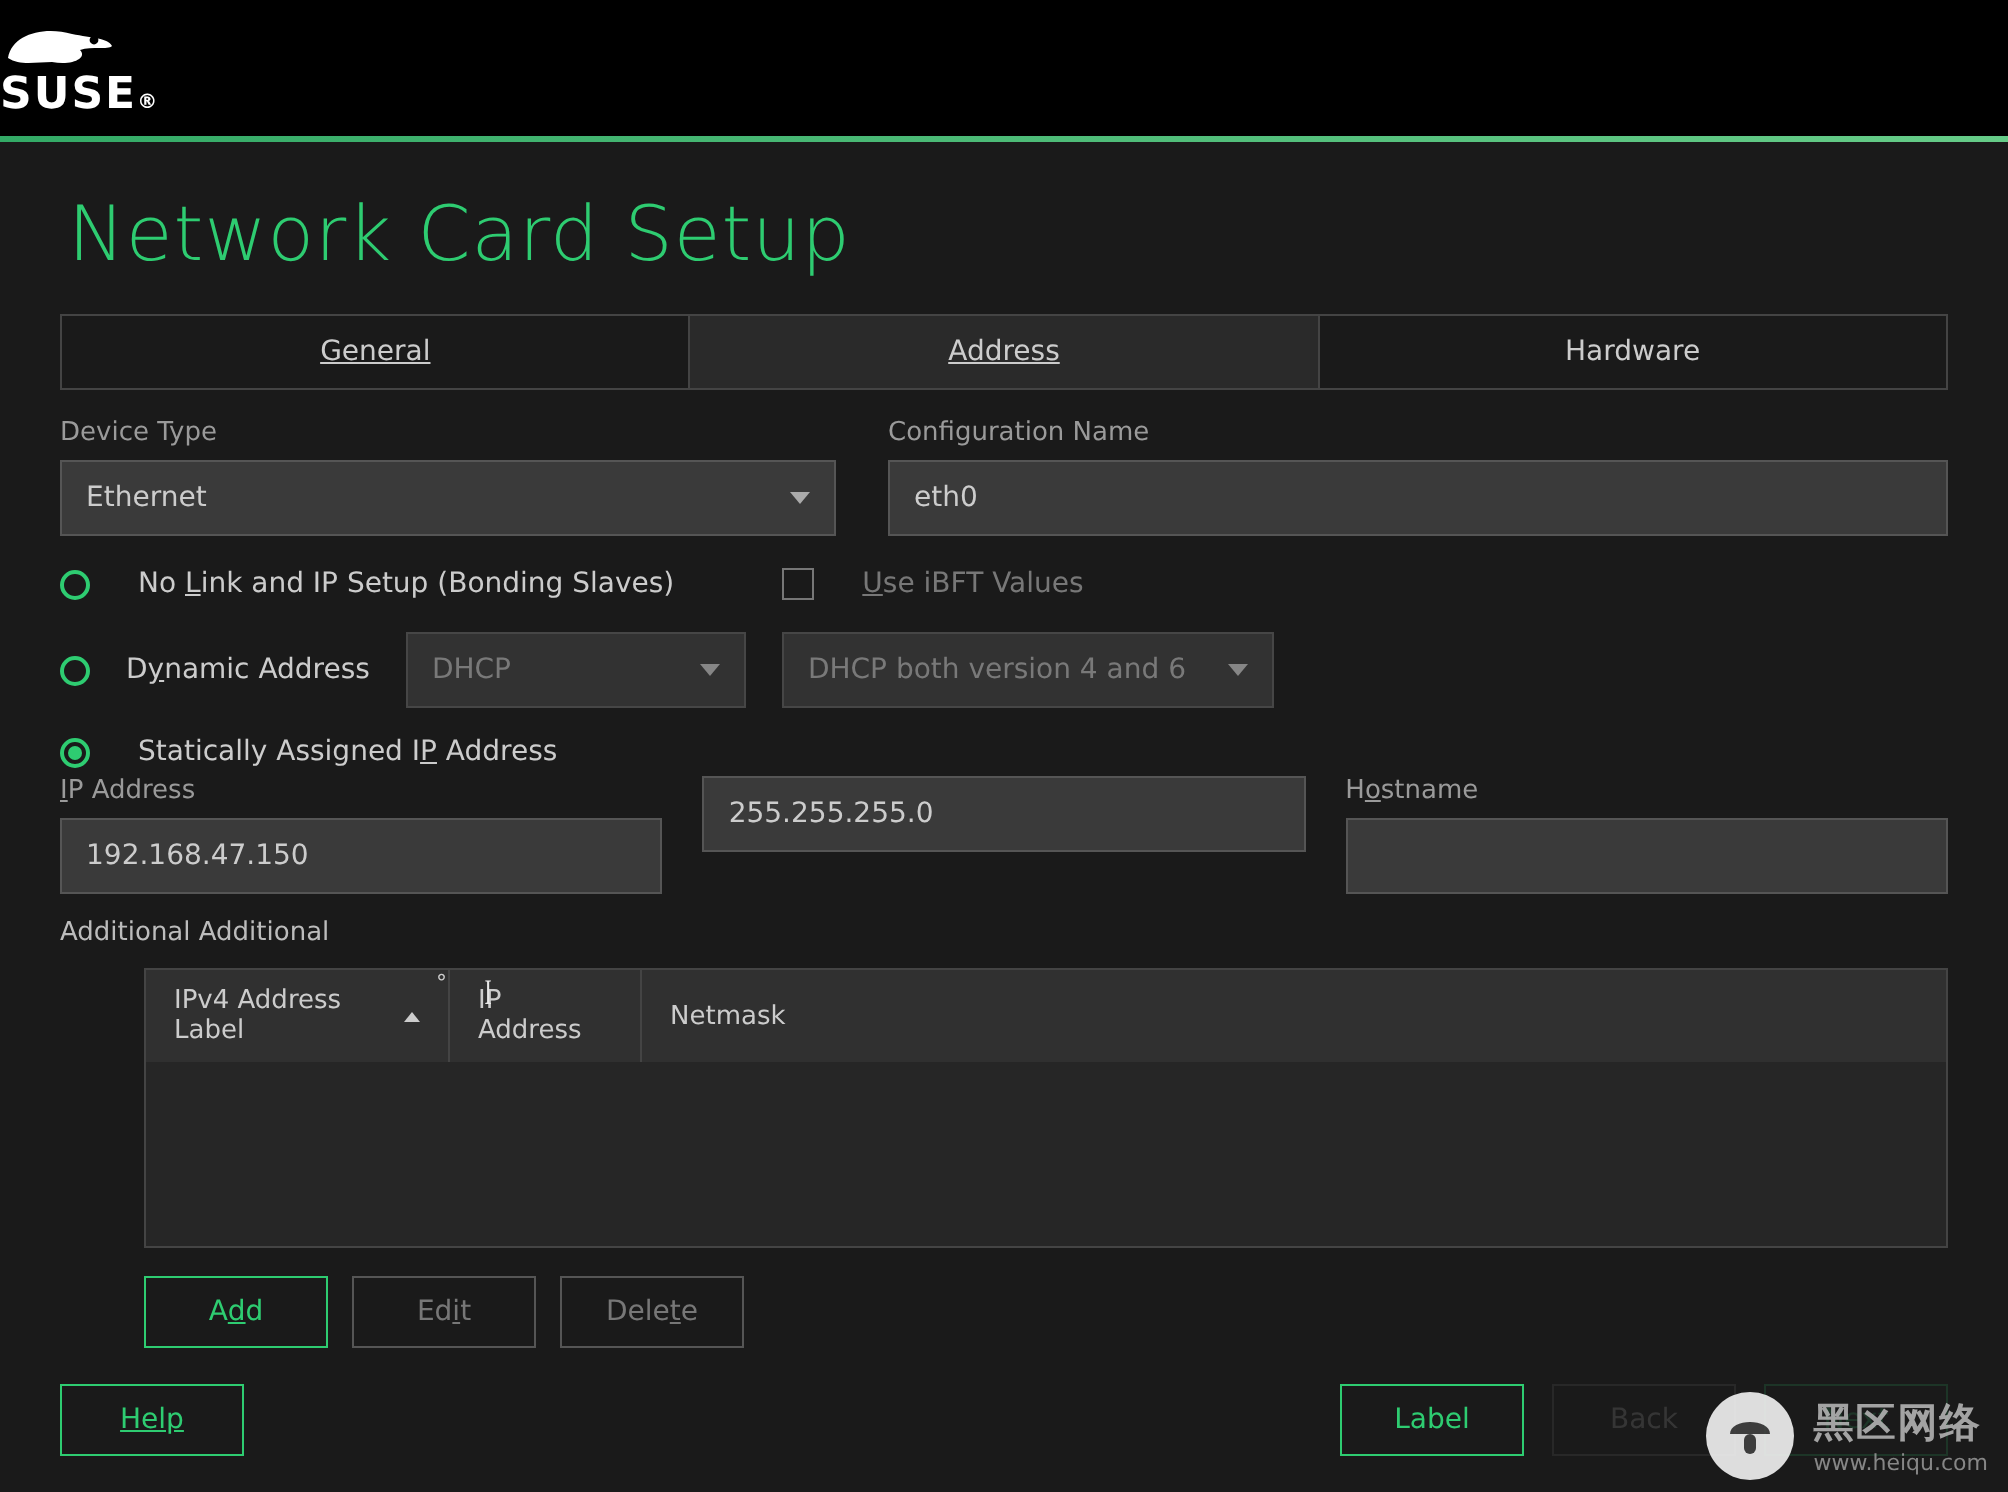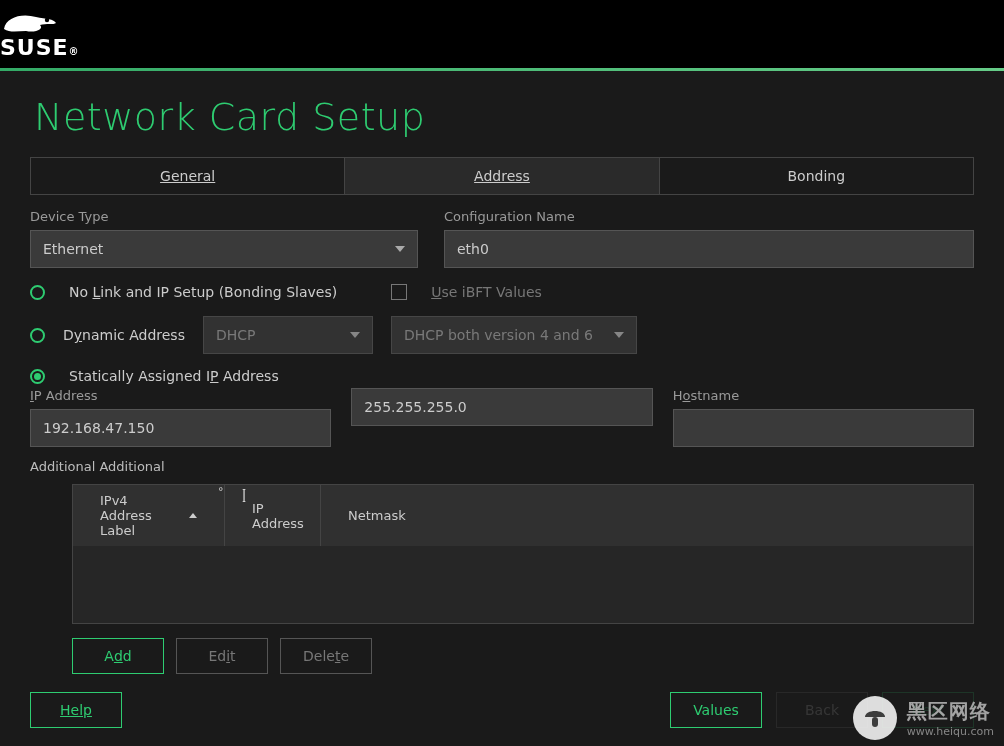--- a/index.html
+++ b/index.html
@@ -36,21 +36,21 @@
   .textinput{background:var(--input);border:1px solid #555;height:38px;padding:0 12px;color:var(--text);font-size:14px;outline:none;}
   .radio-row{display:flex;align-items:center;gap:24px;margin-top:16px;font-size:14px;}
   .radio{width:15px;height:15px;border-radius:50%;border:2px solid var(--accent);display:inline-flex;align-items:center;justify-content:center;flex-shrink:0;}
   .radio.checked::after{content:"";width:7px;height:7px;border-radius:50%;background:var(--accent);}
   .cb{width:16px;height:16px;border:1px solid #777;display:inline-block;flex-shrink:0;}
   .dim{color:#777;}
   .grid3{display:flex;gap:20px;margin-top:4px;}
   .grid3 .col{flex:1;}
   .addtbl{margin-top:10px;margin-left:42px;border:1px solid #444;background:#262626;height:140px;}
   .thead{display:flex;background:#303030;}
-  .th{padding:8px 27px;font-size:13px;color:var(--text);border-right:1px solid #444;display:flex;align-items:center;gap:8px;cursor:pointer;}
+  .th{padding:8px 14px;font-size:13px;color:var(--text);border-right:1px solid #444;display:flex;align-items:center;gap:8px;cursor:pointer;}
   .sortcaret{width:0;height:0;border-left:4px solid transparent;border-right:4px solid transparent;border-bottom:5px solid #ccc;}
   .btnrow{display:flex;gap:12px;margin-top:14px;margin-left:42px;}
   .btn{min-width:92px;height:36px;border:1px solid var(--accent);background:transparent;color:var(--accent);font-size:14px;display:flex;align-items:center;justify-content:center;cursor:pointer;}
   .btn.disabled{border-color:#555;color:#777;cursor:default;}
   .footer{display:flex;justify-content:space-between;align-items:center;margin-top:auto;padding-top:14px;}
   .footer .right{display:flex;gap:14px;align-items:center;}
   .cursor{position:absolute;left:241px;top:415px;font-size:18px;color:#e8e8e8;pointer-events:none;font-family:serif;transform:scaleX(0.6);}
   .degree{position:absolute;left:218px;top:414px;font-size:11px;color:#ccc;pointer-events:none;}
   .watermark{position:absolute;right:10px;bottom:6px;display:flex;align-items:center;gap:10px;opacity:.85;pointer-events:none;}
   .wm-badge{width:44px;height:44px;border-radius:50%;background:#fff;display:flex;align-items:center;justify-content:center;}
@@ -77,21 +77,21 @@
     </div>
   </div>
   <div class="greenline"></div>
 
   <div class="content">
     <h1>Network Card Setup</h1>
 
     <div class="tabs">
       <div class="tab"><span class="und">General</span></div>
       <div class="tab active"><span class="und">Address</span></div>
-      <div class="tab"><span>Bonding</span></div>
+      <div class="tab"><span>Hardware</span></div>
     </div>
 
     <div class="row">
       <div class="col" style="width:388px;">
         <span class="lbl">Device Type</span>
         <div class="select">
           <span>Ethernet</span>
             <span class="caret"></span>
         </div>
       </div>
@@ -159,21 +159,21 @@
       <div class="btn disabled">Ed<span style="text-decoration:underline;">i</span>t</div>
       <div class="btn disabled">Dele<span style="text-decoration:underline;">t</span>e</div>
     </div>
 
     <div class="footer">
       <div class="btn">
           <span class="und">Help</span>
         </div>
       <div class="right">
         <div class="btn">
-            <span>Values</span>
+            <span>Label</span>
           </div>
         <div class="btn" style="opacity:.25;border-color:#555;color:#888;">
             <span>Back</span>
           </div>
         <div class="btn" style="opacity:.15;">
             <span>Next</span>
           </div>
       </div>
     </div>
 

